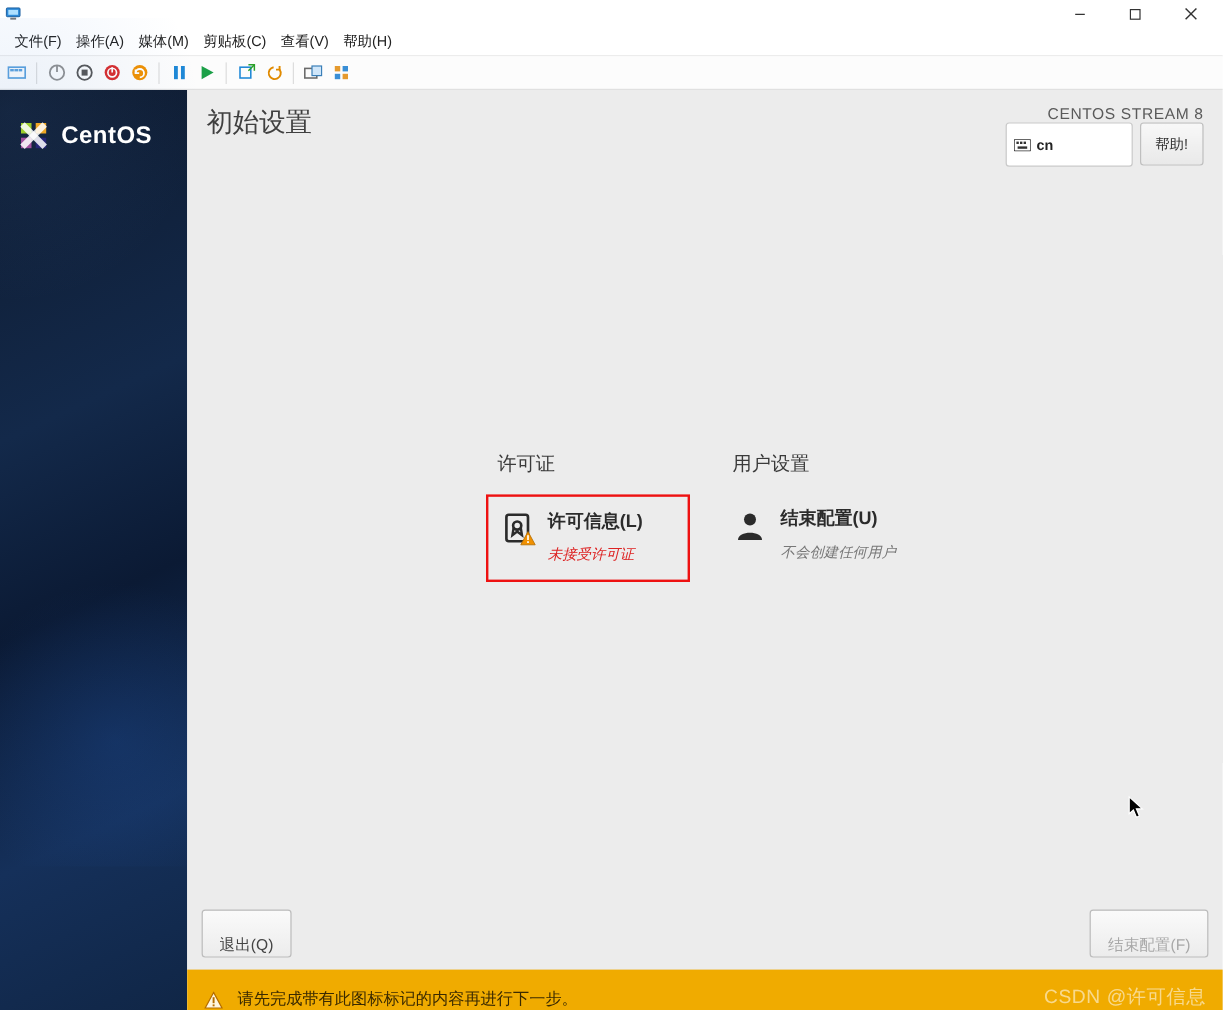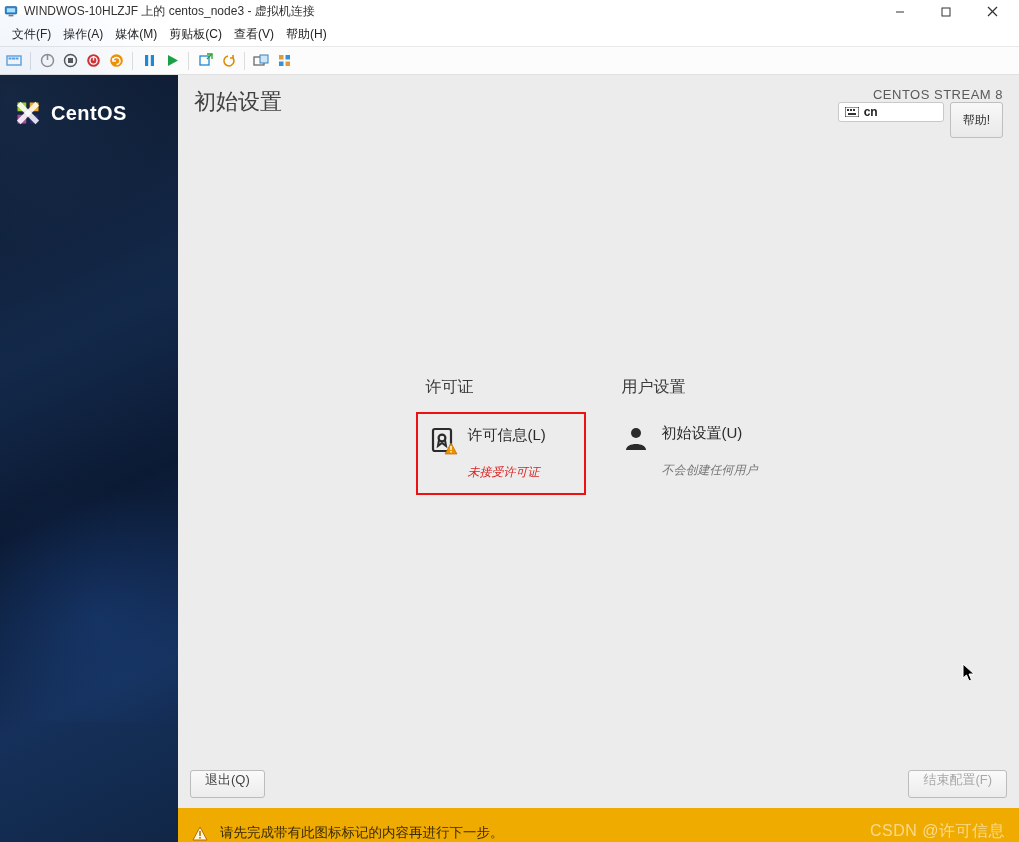--- a/index.html
+++ b/index.html
@@ -18,69 +18,68 @@
 
 
 .toolbar { height: 28px; display: flex; align-items: center; padding: 0 4px; gap: 3px; background: #fcfcfc; border-bottom: 1px solid #e0e0e0; }
 .toolbar .tbtn { width: 20px; height: 20px; display: flex; align-items: center; justify-content: center; border-radius: 2px; }
 .toolbar .sep { width: 1px; height: 18px; background: #ddd; margin: 0 3px; }
 
 
 .vm-area { position: relative; height: 767px; display: flex; }
 
 
-.sidebar { width: 178px; background: linear-gradient(155deg, #0e1a2e 0%, #13294a 35%, #0b1a34 55%, #15305a 78%, #102646 100%); position: relative; }
+.sidebar { width: 156px; background: linear-gradient(155deg, #0e1a2e 0%, #13294a 35%, #0b1a34 55%, #15305a 78%, #102646 100%); position: relative; }
 .sidebar::before,
 .sidebar::after { content:""; position:absolute; width:260px; height:260px; background: radial-gradient(circle at 30% 30%, rgba(80,140,220,.10), transparent 62%); }
 .sidebar::before { top:-60px; left:-70px; }
 .sidebar::after { bottom:120px; left:-60px; background: radial-gradient(circle at 60% 60%, rgba(30,80,160,.28), transparent 60%); }
 .brand { position: absolute; top: 24px; left: 14px; display: flex; align-items: center; gap: 9px; z-index:2; }
 .brand-text { color: #fff; font-weight: 600; font-size: 20px; letter-spacing: .4px; }
 
 
 .main { flex: 1; background: #ececec; position: relative; display: flex; flex-direction: column; }
 .main-header { display: flex; padding: 12px 16px 0; }
 .page-title { font-size: 22px; color: #404040; font-weight: 500; }
 .header-right { position: absolute; top: 12px; right: 16px; text-align: right; }
 .distro { font-size: 13px; color: #5a5a5a; letter-spacing: .5px; margin-bottom: 0; }
 .kb-help { display: flex; gap: 6px; justify-content: flex-end; }
-.kb-field { width: 106px; height: 20px; background: #fff; border: 1px solid #c9c9c9; border-radius: 3px; display: flex; align-items: center; padding: 0 6px; font-size: 12px; color: #222; gap: 5px; font-weight:600; }
+.kb-field { width: 106px; height: 37px; background: #fff; border: 1px solid #c9c9c9; border-radius: 3px; display: flex; align-items: center; padding: 0 6px; font-size: 12px; color: #222; gap: 5px; font-weight:600; }
 .help-btn { height: 36px; padding: 12px 12px; background: linear-gradient(#f8f8f8,#e9e9e9); border: 1px solid #bfbfbf; border-radius: 3px; font-size: 12px; color: #333; display: flex; align-items: center; }
 
 .center { flex: 1; display: flex; align-items: flex-start; justify-content: center; padding-top: 260px; gap: 26px; }
 .section { width: 170px; }
 .section h3 { font-size: 16px; font-weight: 500; color: #3a3a3a; margin: 0 0 14px 10px; font-family: Liberation Mono, monospace; }
 .card { display: flex; gap: 12px; padding: 12px 10px; align-items: flex-start; }
 .card.framed { border: 2px solid #e11; }
 .card .ico { width: 28px; height: 28px; flex: 0 0 28px; position: relative; }
-.card .ttl { font-size: 15px; color: #2b2b2b; font-weight: 400; line-height:1.2; }
-.card .sub { font-size: 12px; margin-top: 20px; font-style: italic; }
+.card .ttl { font-size: 15px; color: #2b2b2b; font-weight: 700; line-height:1.2; }
+.card .sub { font-size: 12px; margin-top: 10px; font-style: italic; }
 .card .sub.err { color: #d22; }
 .card .sub.muted { color: #777; }
 
 .footer-btns { display: flex; justify-content: space-between; padding: 8px 12px 10px; }
-.btn { height: 28px; padding: 0 14px; background: linear-gradient(#fafafa,#ececec); border: 1px solid #bcbcbc; border-radius: 3px; font-size: 13px; color: #444; display: inline-flex; align-items: flex-start; }
+.btn { height: 40px; padding: 0 14px; background: linear-gradient(#fafafa,#ececec); border: 1px solid #bcbcbc; border-radius: 3px; font-size: 13px; color: #444; display: inline-flex; align-items: flex-end; }
 .btn.disabled { color: #a8a8a8; }
 
 .warn-bar { height: 34px; background: #f0ab00; display: flex; align-items: flex-end; padding: 0 14px; gap: 12px; font-size: 13.5px; color: #3a2a00; position: relative; }
 .watermark { position: absolute; right: 14px; color: rgba(255,255,255,.55); font-size: 16px; letter-spacing: .5px; }
 
 .cursor { position: absolute; top: 588px; left: 784px; pointer-events:none; }
 
 </style>
 </head>
 <body>
 
 <div class="titlebar">
   <svg class="vm-icon" viewBox="0 0 16 16">
     <rect x="1" y="2" width="14" height="9" rx="1" fill="#2e8bd8" stroke="#1b5e9e" stroke-width="1"></rect>
     <rect x="3" y="4" width="10" height="5" fill="#aee0ff"></rect>
     <rect x="5" y="12" width="6" height="2" fill="#777"></rect>
   </svg>
-  <span>WINDWOS-10HLZJF 上的 centos_node3 - 虚拟机连接</span>
   <span class="spacer"></span>
   <div class="win-btn">
       <svg width="10" height="10">
         <line x1="1" y1="5" x2="9" y2="5" stroke="#333" stroke-width="1"></line>
       </svg>
     </div>
   <div class="win-btn">
       <svg width="10" height="10">
         <rect x="1" y="1" width="8" height="8" fill="none" stroke="#333" stroke-width="1"></rect>
       </svg>
@@ -250,21 +249,21 @@
       <div class="section">
         <h3>用户设置</h3>
         <div class="card">
           <div class="ico">
             <svg width="28" height="28" viewBox="0 0 28 28">
               <circle cx="14" cy="9" r="5" fill="#2b2b2b"></circle>
               <path d="M4 26 C4 18 24 18 24 26 Z" fill="#2b2b2b"></path>
             </svg>
           </div>
           <div>
-            <div class="ttl">初始设置(U)</div>
+            <div class="ttl">结束配置(U)</div>
             <div class="sub muted">不会创建任何用户</div>
           </div>
         </div>
       </div>
     </div>
 
     <div class="footer-btns">
       <button class="btn">
           <span>退出(Q)</span>
         </button>

